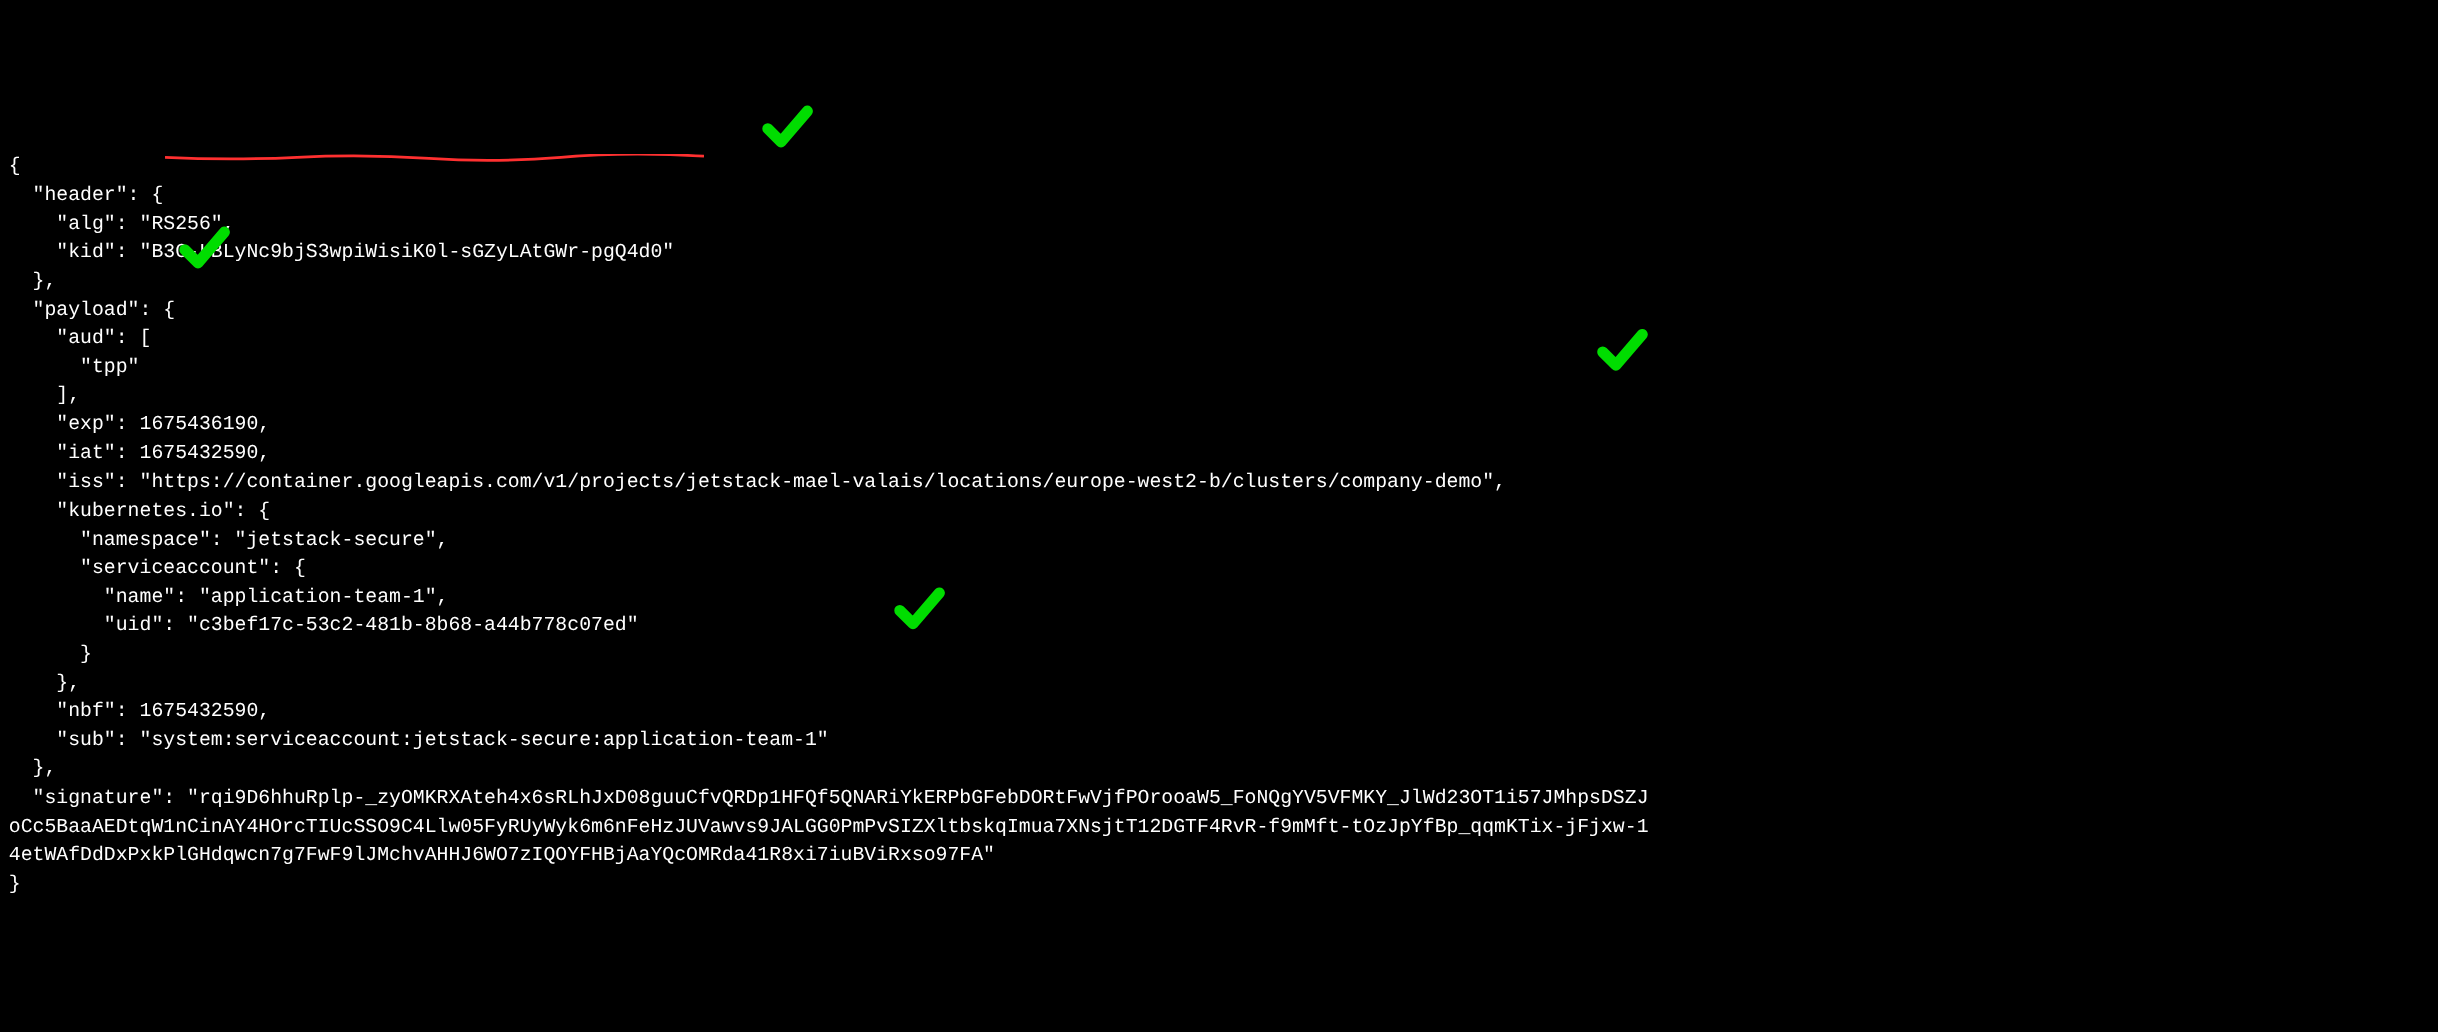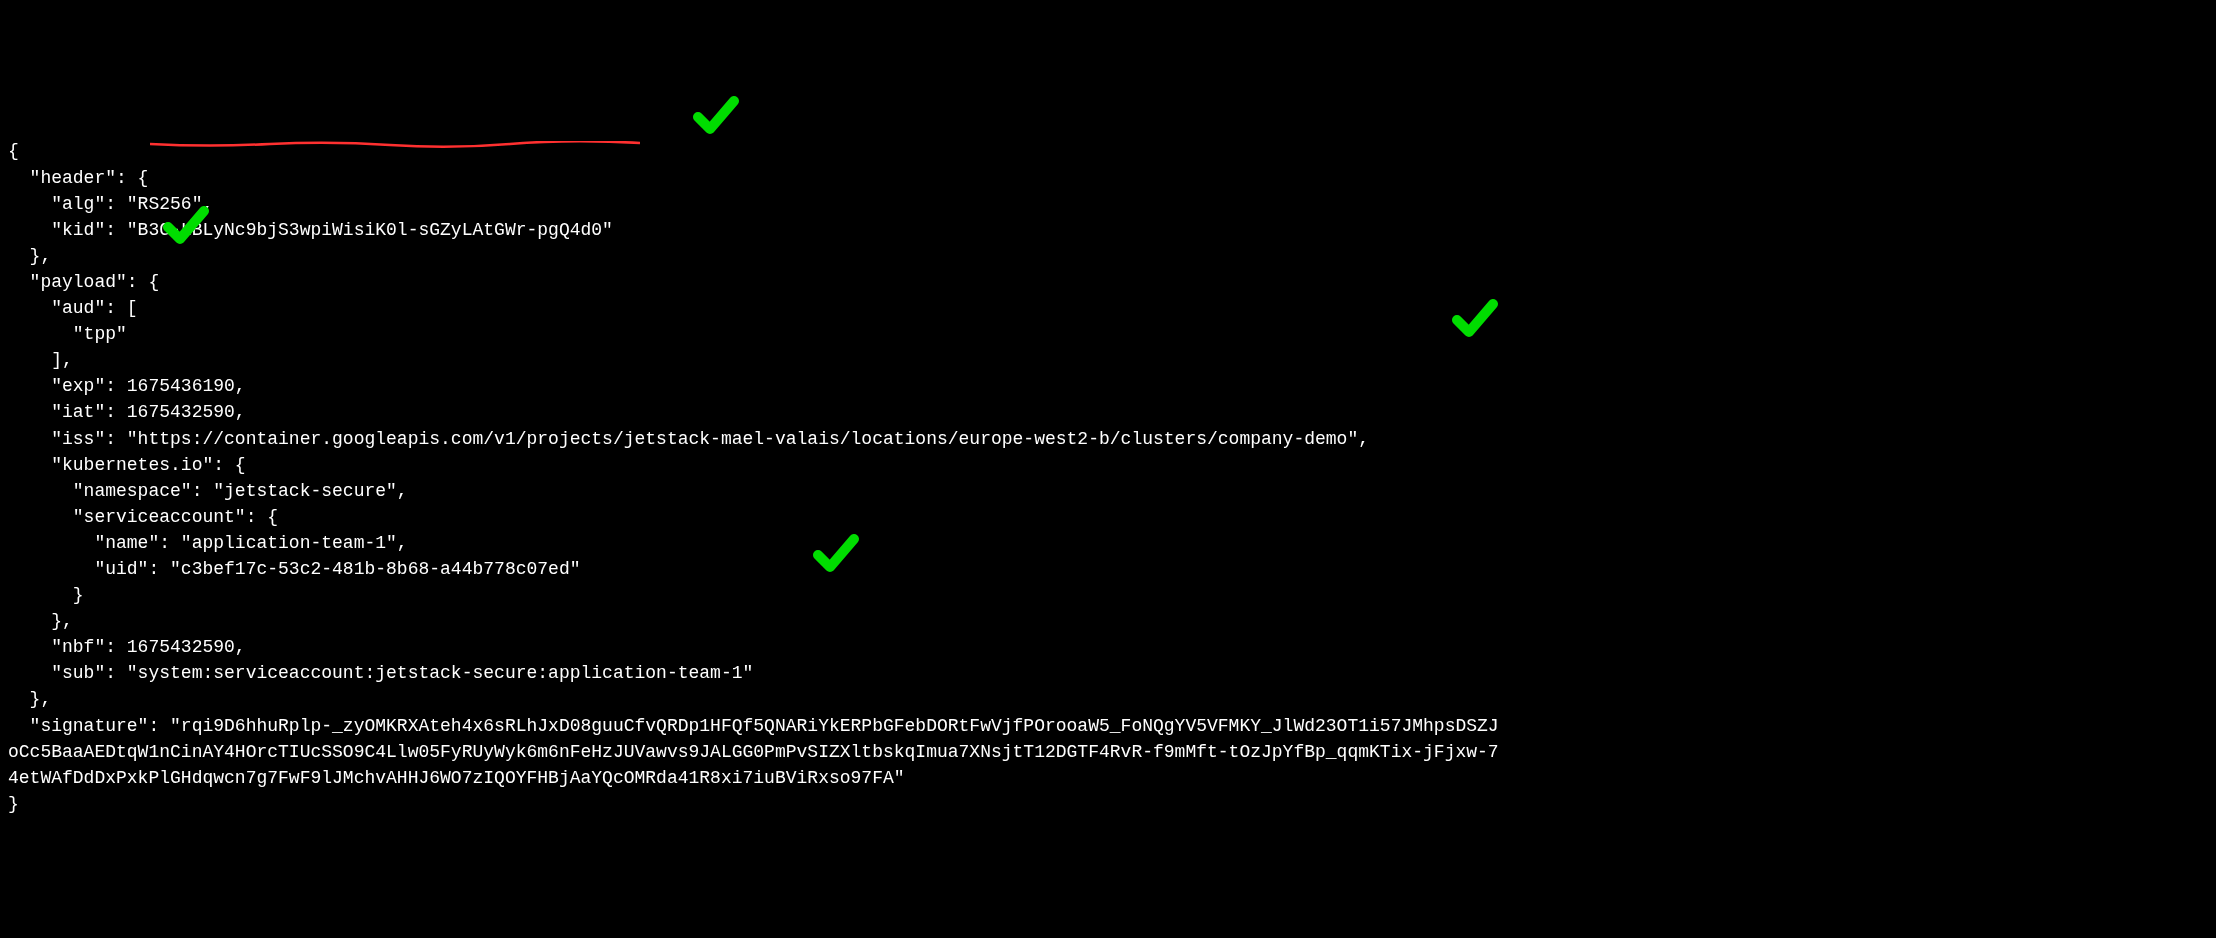--- a/index.html
+++ b/index.html
@@ -66,21 +66,21 @@
 <span>      "namespace": "jetstack-secure",</span>
 <span>      "serviceaccount": {</span>
 <span>        "name": "application-team-1",</span>
 <span>        "uid": "c3bef17c-53c2-481b-8b68-a44b778c07ed"</span>
 <span>      }</span>
 <span>    },</span>
 <span>    "nbf": 1675432590,</span>
 <span>    "sub": "system:serviceaccount:jetstack-secure:application-team-1"</span>
 <span>  },</span>
 <span>  "signature": "rqi9D6hhuRplp-_zyOMKRXAteh4x6sRLhJxD08guuCfvQRDp1HFQf5QNARiYkERPbGFebDORtFwVjfPOrooaW5_FoNQgYV5VFMKY_JlWd23OT1i57JMhpsDSZJ</span>
-<span>oCc5BaaAEDtqW1nCinAY4HOrcTIUcSSO9C4Llw05FyRUyWyk6m6nFeHzJUVawvs9JALGG0PmPvSIZXltbskqImua7XNsjtT12DGTF4RvR-f9mMft-tOzJpYfBp_qqmKTix-jFjxw-7</span>
+<span>oCc5BaaAEDtqW1nCinAY4HOrcTIUcSSO9C4Llw05FyRUyWyk6m6nFeHzJUVawvs9JALGG0PmPvSIZXltbskqImua7XNsjtT12DGTF4RvR-f9mMft-tOzJpYfBp_qqmKTix-jFjxw-1</span>
 <span>4etWAfDdDxPxkPlGHdqwcn7g7FwF9lJMchvAHHJ6WO7zIQOYFHBjAaYQcOMRda41R8xi7iuBViRxso97FA"</span>
 <span>}</span>
 </div>
 
 <div class="underline-red">
   <svg viewBox="0 0 490 8" preserveAspectRatio="none">
     <path d="M 0 3 Q 60 6 120 3 T 240 4 T 360 3 T 490 2" stroke="#ff3030" stroke-width="2.5" fill="none"></path>
   </svg>
 </div>
 

